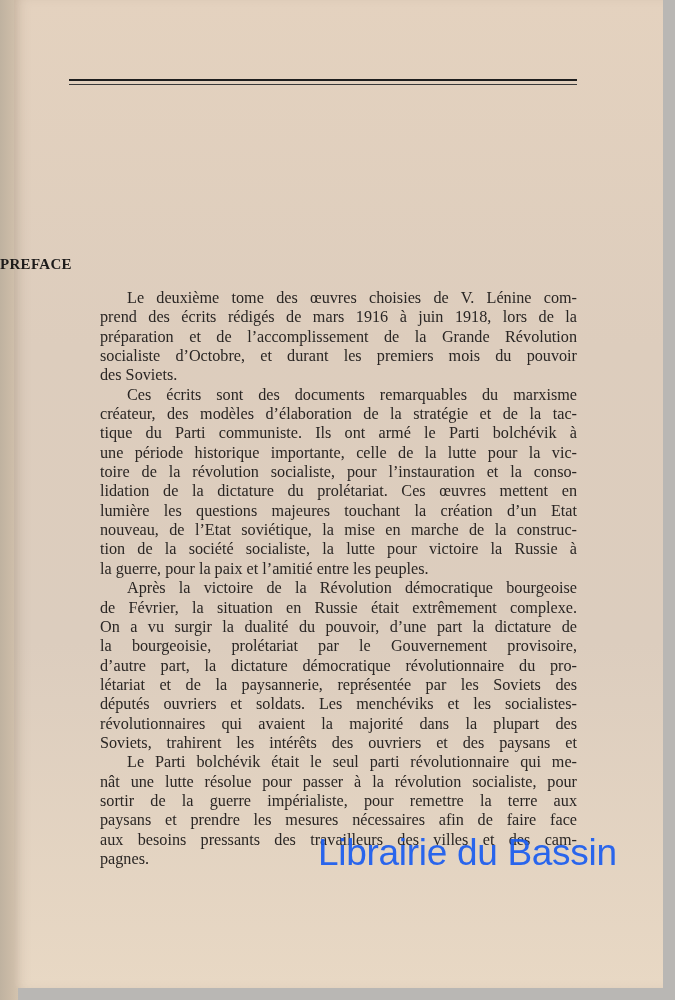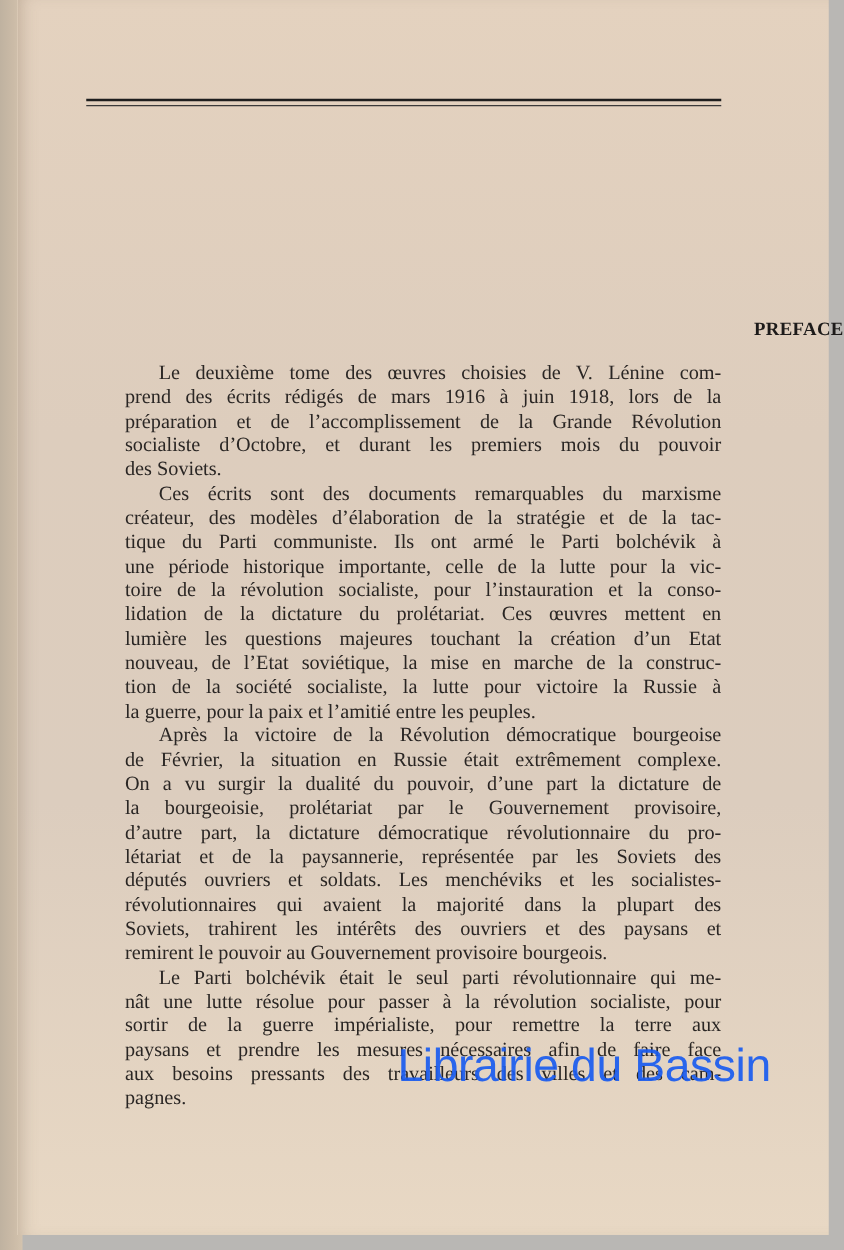--- a/index.html
+++ b/index.html
@@ -19,21 +19,21 @@
   }
   .rule {
     position:absolute; left:69px; top:79px; width:508px; height:0;
     border-top:2px solid #1e1e1e;
   }
   .rule2 {
     position:absolute; left:69px; top:84px; width:508px; height:0;
     border-top:1px solid #3a3a3a;
   }
   .title {
-    position:absolute; left:0; width:675px; top:256px; text-align:right;
+    position:absolute; left:0; width:675px; top:256px; text-align:left;
     font-weight:bold; font-size:15px; color:#1d1b1a; letter-spacing:0.3px;
   }
   .text {
     position:absolute; left:69px; top:289px; width:508px;
     font-size:16.2px; line-height:19.35px; color:#2a2624;
     text-align:justify;
   }
   .line {
     display:block; height:19.35px; white-space:nowrap;
     text-align:justify; text-align-last:justify;margin-left:31px;
@@ -76,21 +76,20 @@
     <span class="line last">la guerre, pour la paix et l’amitié entre les peuples.</span>
     <span class="line indent">Après la victoire de la Révolution démocratique bourgeoise</span>
     <span class="line">de Février, la situation en Russie était extrêmement complexe.</span>
     <span class="line">On a vu surgir la dualité du pouvoir, d’une part la dictature de</span>
     <span class="line">la bourgeoisie, prolétariat par le Gouvernement provisoire,</span>
     <span class="line">d’autre part, la dictature démocratique révolutionnaire du pro-</span>
     <span class="line">létariat et de la paysannerie, représentée par les Soviets des</span>
     <span class="line">députés ouvriers et soldats. Les menchéviks et les socialistes-</span>
     <span class="line">révolutionnaires qui avaient la majorité dans la plupart des</span>
     <span class="line">Soviets, trahirent les intérêts des ouvriers et des paysans et</span>
-    <span class="line last">remirent le pouvoir au Gouvernement provisoire bourgeois.</span>
     <span class="line indent">Le Parti bolchévik était le seul parti révolutionnaire qui me-</span>
     <span class="line">nât une lutte résolue pour passer à la révolution socialiste, pour</span>
     <span class="line">sortir de la guerre impérialiste, pour remettre la terre aux</span>
     <span class="line">paysans et prendre les mesures nécessaires afin de faire face</span>
     <span class="line">aux besoins pressants des travailleurs des villes et des cam-</span>
     <span class="line last">pagnes.</span>
   </div>
 
 <div class="watermark" style="color: rgb(26, 92, 240);">Librairie du Bassin</div>
 

